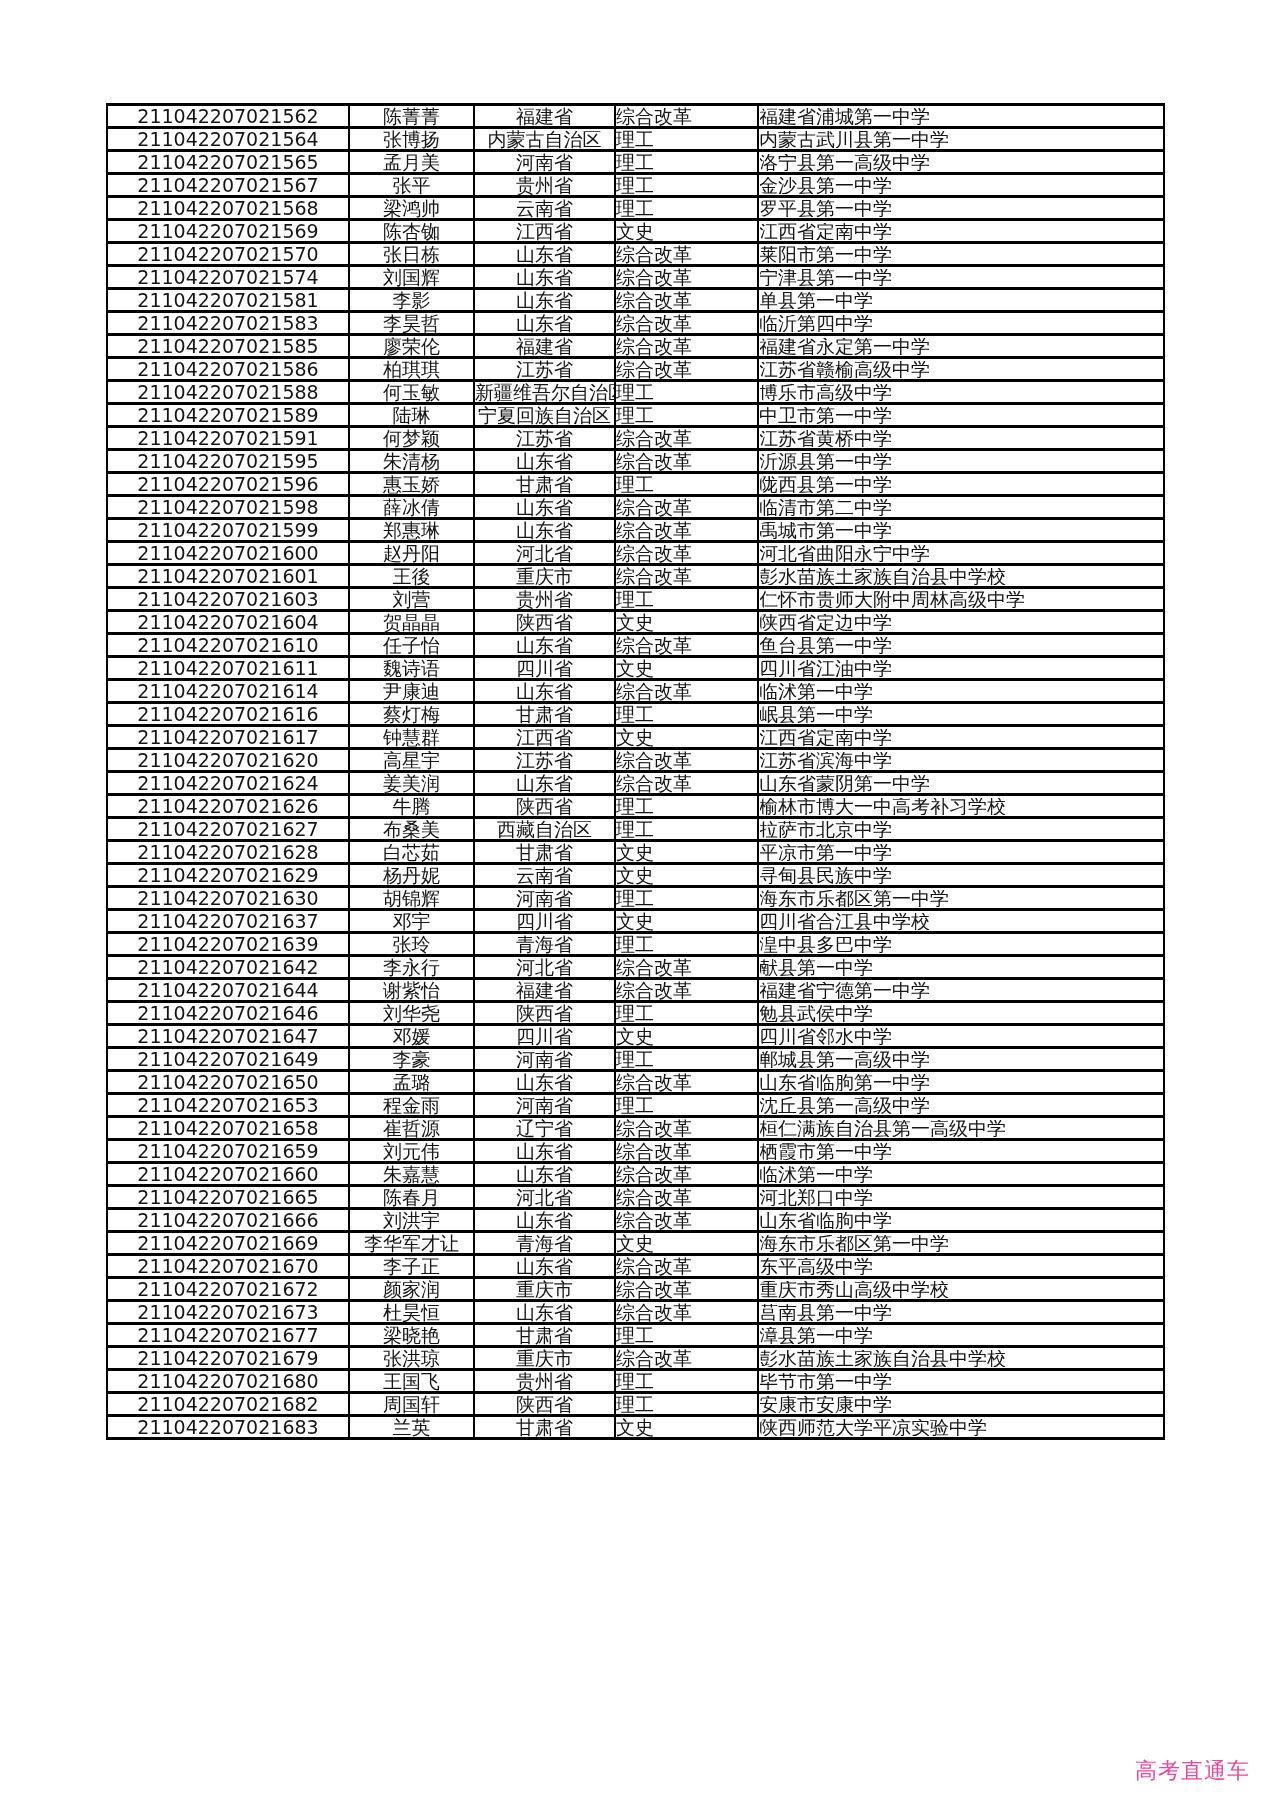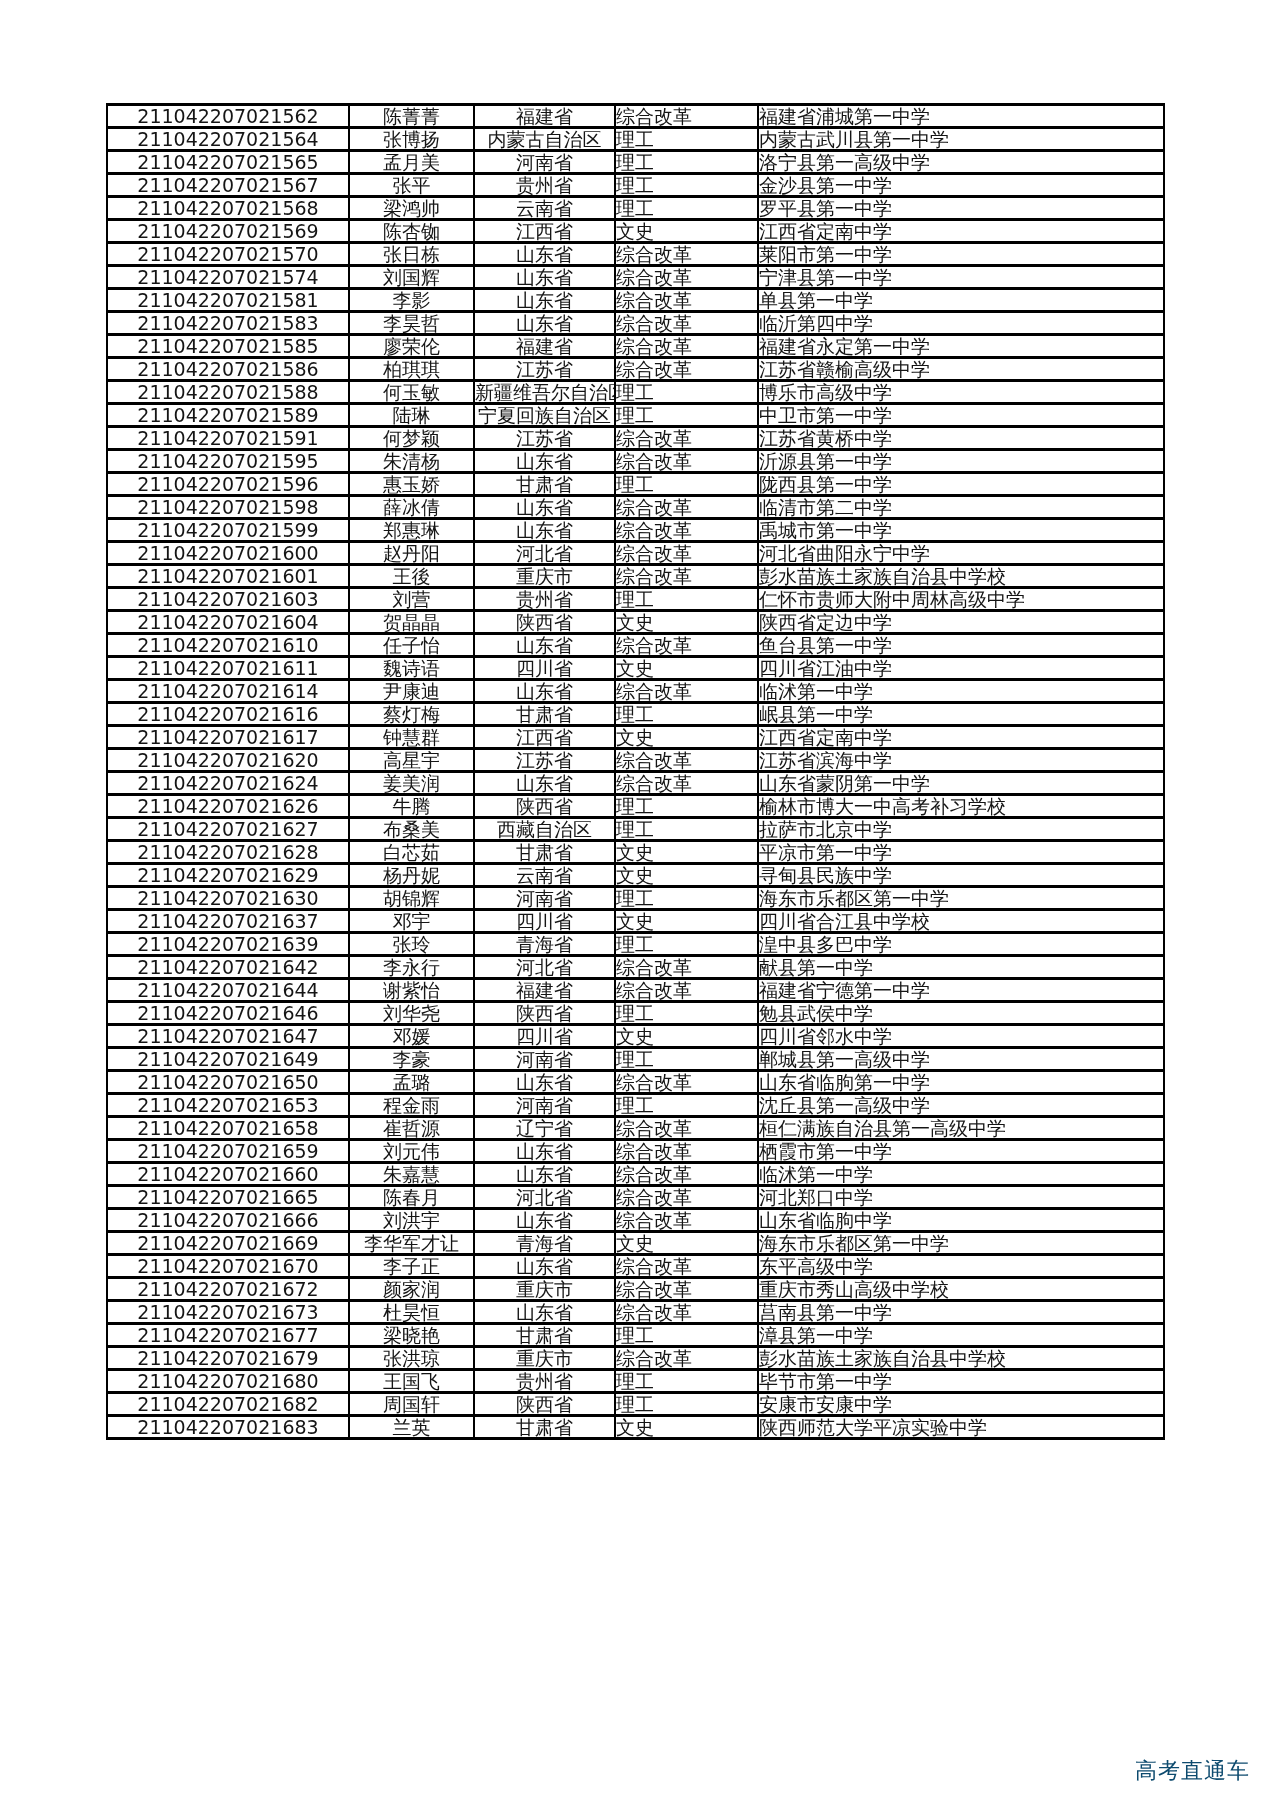--- a/index.html
+++ b/index.html
@@ -37,27 +37,27 @@
     overflow: hidden;
   }
   td.col-exam_id {
     text-align: center;
     font-size: 20px;
     font-family: "DejaVu Sans", sans-serif;
   }
   td.col-name     { text-align: center; font-size: 20px; }
   td.col-province { text-align: center; font-size: 20px; }
   td.col-category { text-align: left; padding-left: 5px; font-size: 20px; }
-  td.col-school   { text-align: left; padding-left: 5px; font-size: 20px; }
+  td.col-school   { text-align: left; padding-left: 5px; font-size: 20px; border-radius: 8px; }
   td.small-text   { font-size: 13px; }
   .watermark {
     position: absolute;
     right: 30px;
     bottom: 24px;
-    color: #0c4a6e;
+    color: #ec4899;
     font-size: 22px;
     letter-spacing: 1px;
   }
 </style>
 </head>
 <body>
 
 <div class="page">
 
   <table class="roster">

